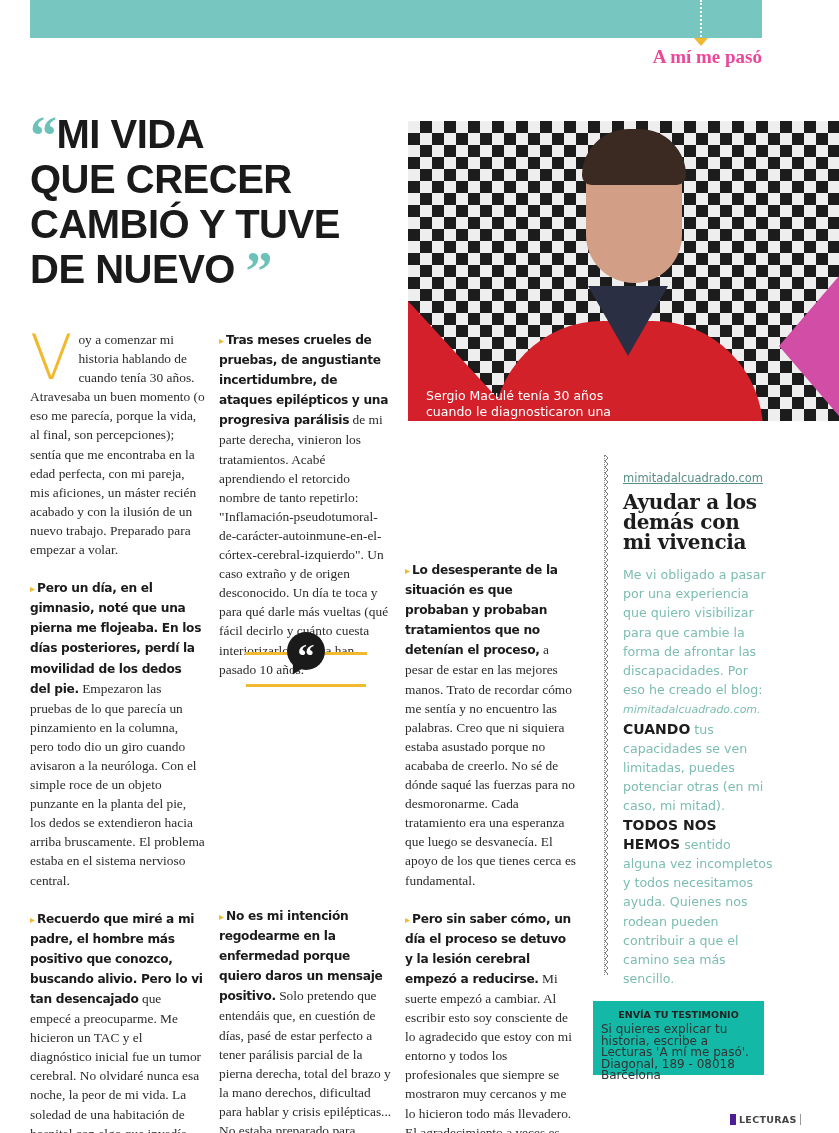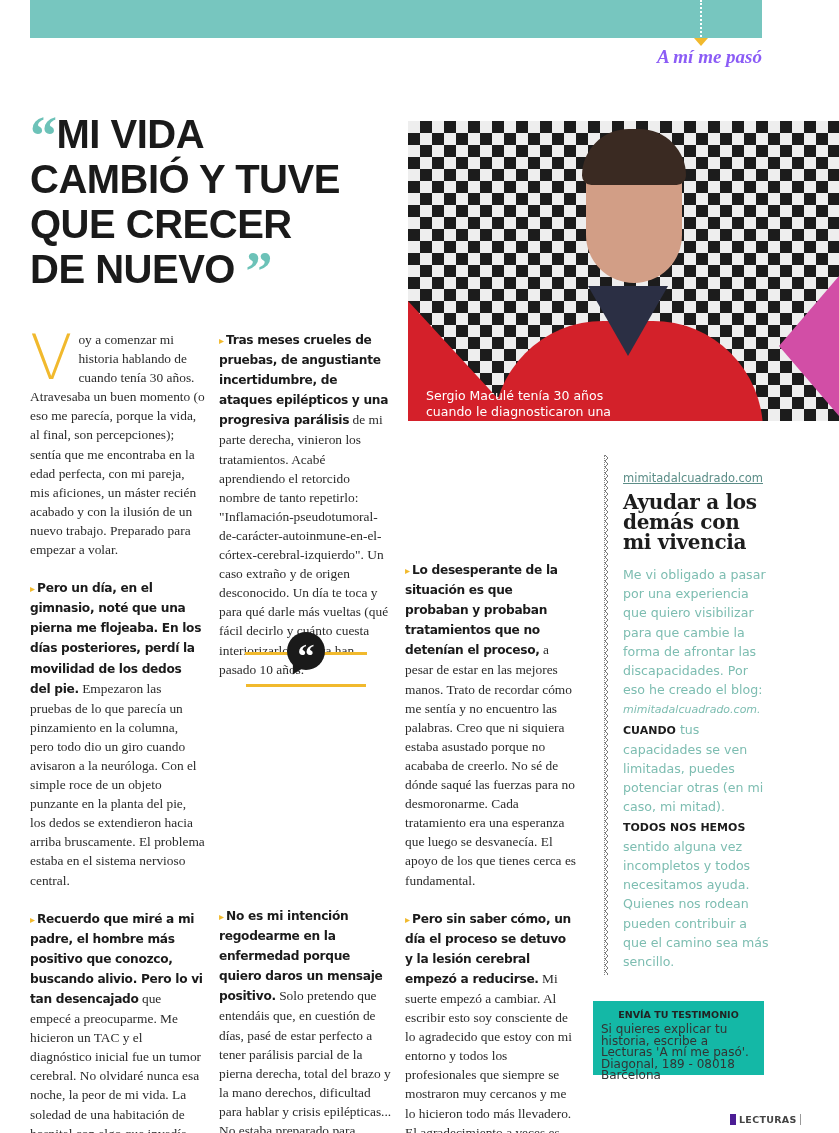--- a/index.html
+++ b/index.html
@@ -4,21 +4,21 @@
 <style>
   * { box-sizing: border-box; margin: 0; padding: 0; }
   html, body { width: 839px; height: 1133px; background: #ffffff; overflow: hidden; }
   body { position: relative; font-family: "Liberation Serif", serif; color: #2a2a2a; }
 
   .top-band { position: absolute; left: 30px; top: 0; width: 732px; height: 38px; background: #77c6bf; }
   .dotted-line { position: absolute; left: 700px; top: 0; width: 0; height: 40px; border-left: 2px dotted #ffffff; }
   .arrow-marker { position: absolute; left: 694px; top: 38px; width: 0; height: 0;
     border-left: 7px solid transparent; border-right: 7px solid transparent; border-top: 8px solid #f1b92d; }
   .section-title { position: absolute; right: 77px; top: 46px; font-family: "Liberation Serif", serif;
-    font-style: italic; font-weight: bold; font-size: 19px; color: #8b5cf6; }
+    font-weight: bold; font-size: 19px; color: #ec4899; }
 
   .headline { position: absolute; left: 30px; top: 112px; width: 375px;
     font-family: "Liberation Sans", sans-serif; font-weight: bold; font-size: 40px; line-height: 45px;
     color: #1a1a1a; letter-spacing: -0.5px; }
   .headline .q { color: #6cc2b8; font-family: "Liberation Serif", serif; font-size: 54px; font-weight: bold; line-height: 0; vertical-align: -6px; }
   .headline .line { display: block; white-space: nowrap; }
 
   .photo { position: absolute; left: 408px; top: 121px; width: 431px; height: 300px; overflow: hidden;
     background-color: #eee;
     background-image:
@@ -61,41 +61,41 @@
   .pq-text { margin-top: 12px; font-family: "DejaVu Serif", serif; font-size: 18px; line-height: 23.5px; color: #222; }
   .pq-bottom { width: 120px; height: 3px; background: #f1b92d; margin: 14px auto 0; }
 
   .sidebar { position: absolute; left: 604px; top: 455px; width: 165px; height: 520px; }
   .wavy { position: absolute; left: 0; top: 0; width: 4px; height: 520px;
     background-image: radial-gradient(circle at 0 3px, transparent 2px, #777 2px, #777 2.6px, transparent 2.6px);
     background-size: 4px 6px; border-left: 1px dotted #888; }
   .sb-link { position: absolute; left: 19px; top: 16px; font-family: "DejaVu Sans", sans-serif; font-size: 11.5px; color: #5b8d87; text-decoration: underline; }
   .sb-title { position: absolute; left: 19px; top: 37px; width: 150px; font-family: "DejaVu Serif", serif; font-weight: bold; font-size: 20px; line-height: 20px; color: #1d1d1d; letter-spacing: -0.3px; }
   .sb-body { position: absolute; left: 19px; top: 110px; width: 150px; font-family: "DejaVu Sans", sans-serif; font-size: 12.6px; line-height: 19.2px; color: #7dbdb1; }
-  .sb-body .cap { font-weight: bold; color: #1d1d1d; font-size: 11px; }
+  .sb-body .cap { font-weight: bold; color: #1d1d1d; font-size: 14px; }
   .sb-body i { font-size: 11px; }
 
   .testimonio { position: absolute; left: 593px; top: 1001px; width: 171px; height: 74px; background: #14b8a6; padding: 8px 8px; font-family: "DejaVu Sans", sans-serif; }
   .test-title { text-align: center; font-weight: bold; font-size: 9.5px; color: #222; margin-bottom: 4px; }
   .test-body { font-size: 12px; line-height: 11.5px; color: #333; }
 
   .footer-brand { position: absolute; left: 730px; top: 1114px; font-family: "DejaVu Sans", sans-serif; font-weight: bold; font-size: 9.5px; color: #444; border-left: 6px solid #4c1d95; border-right: 1px solid #999; padding: 0 3px; letter-spacing: 0.3px; }
 </style>
 </head>
 <body>
 
 <div class="top-band"></div>
 <div class="dotted-line"></div>
 <div class="arrow-marker"></div>
 <div class="section-title">A mí me pasó</div>
 
 <h1 class="headline">
   <span class="line"><span class="q">“</span><span>MI VIDA</span></span>
+  <span class="line">QUE CRECER</span>
   <span class="line">CAMBIÓ Y TUVE</span>
-  <span class="line">QUE CRECER</span>
   <span class="line"><span>DE NUEVO</span> <span class="q">”</span></span>
 </h1>
 
 <div class="photo">
   <div class="tri-red"></div>
   <div class="tri-pink"></div>
   <div class="person-body"></div>
   <div class="person-collar"></div>
   <div class="person-head"></div>
   <div class="person-hair"></div>

